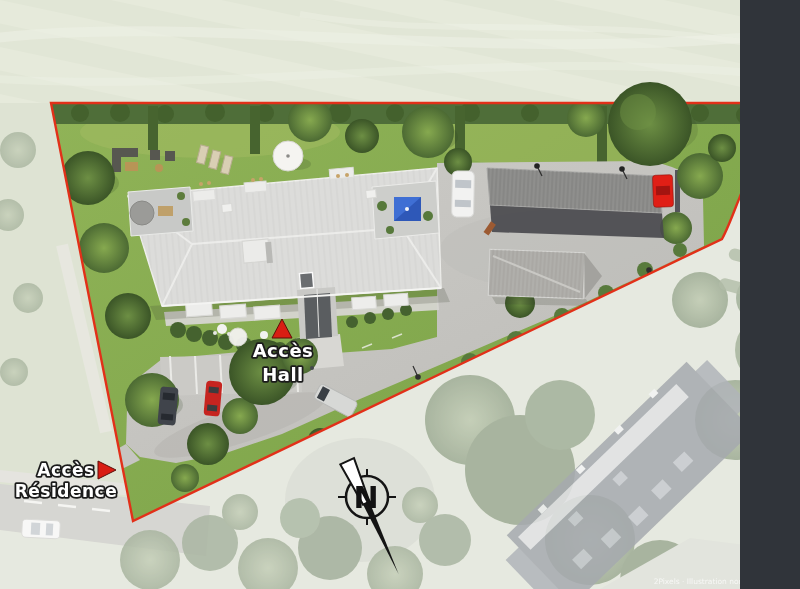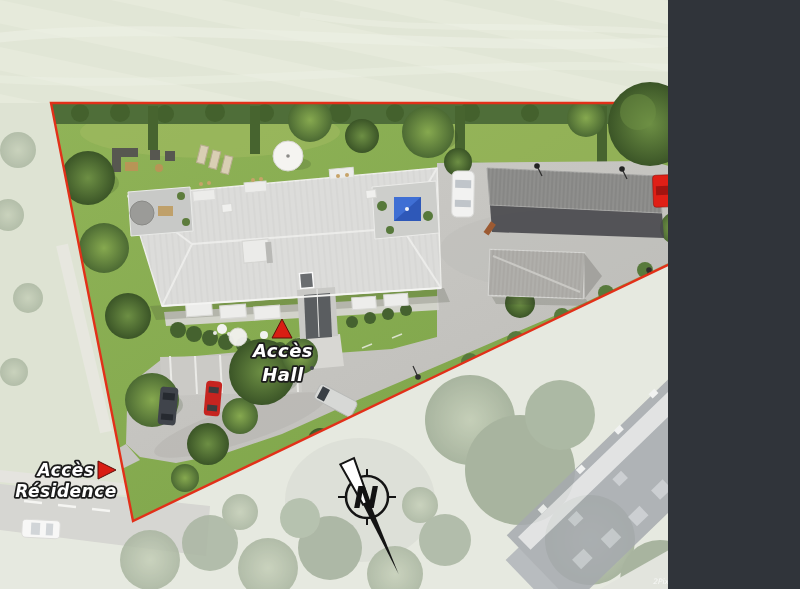--- a/index.html
+++ b/index.html
@@ -1,17 +1,17 @@
 <!DOCTYPE html>
 <html><head>
 <meta charset="utf-8">
 <style>
   html,body{margin:0;padding:0;background:#30343a;}
-  .stage{position:relative;width:668px;height:589px;overflow:hidden;
-         font-family:"DejaVu Sans",sans-serif;background:#dfe3d6;font-style:italic;}
+  .stage{position:relative;width:740px;height:589px;overflow:hidden;
+         font-family:"DejaVu Sans",sans-serif;background:#dfe3d6;}
   svg{display:block}
   .lbl{font-family:"DejaVu Sans",sans-serif;font-weight:bold;fill:#fff;
        stroke:#1b1b1b;stroke-width:3.6px;paint-order:stroke;stroke-linejoin:round;
        letter-spacing:.5px;}
   .north{font-family:"DejaVu Sans",sans-serif;font-weight:bold;fill:#121212;}
   .wm{font-family:"DejaVu Sans",sans-serif;fill:#ffffff;opacity:.72;}
 </style>
 </head>
 <body>
 

